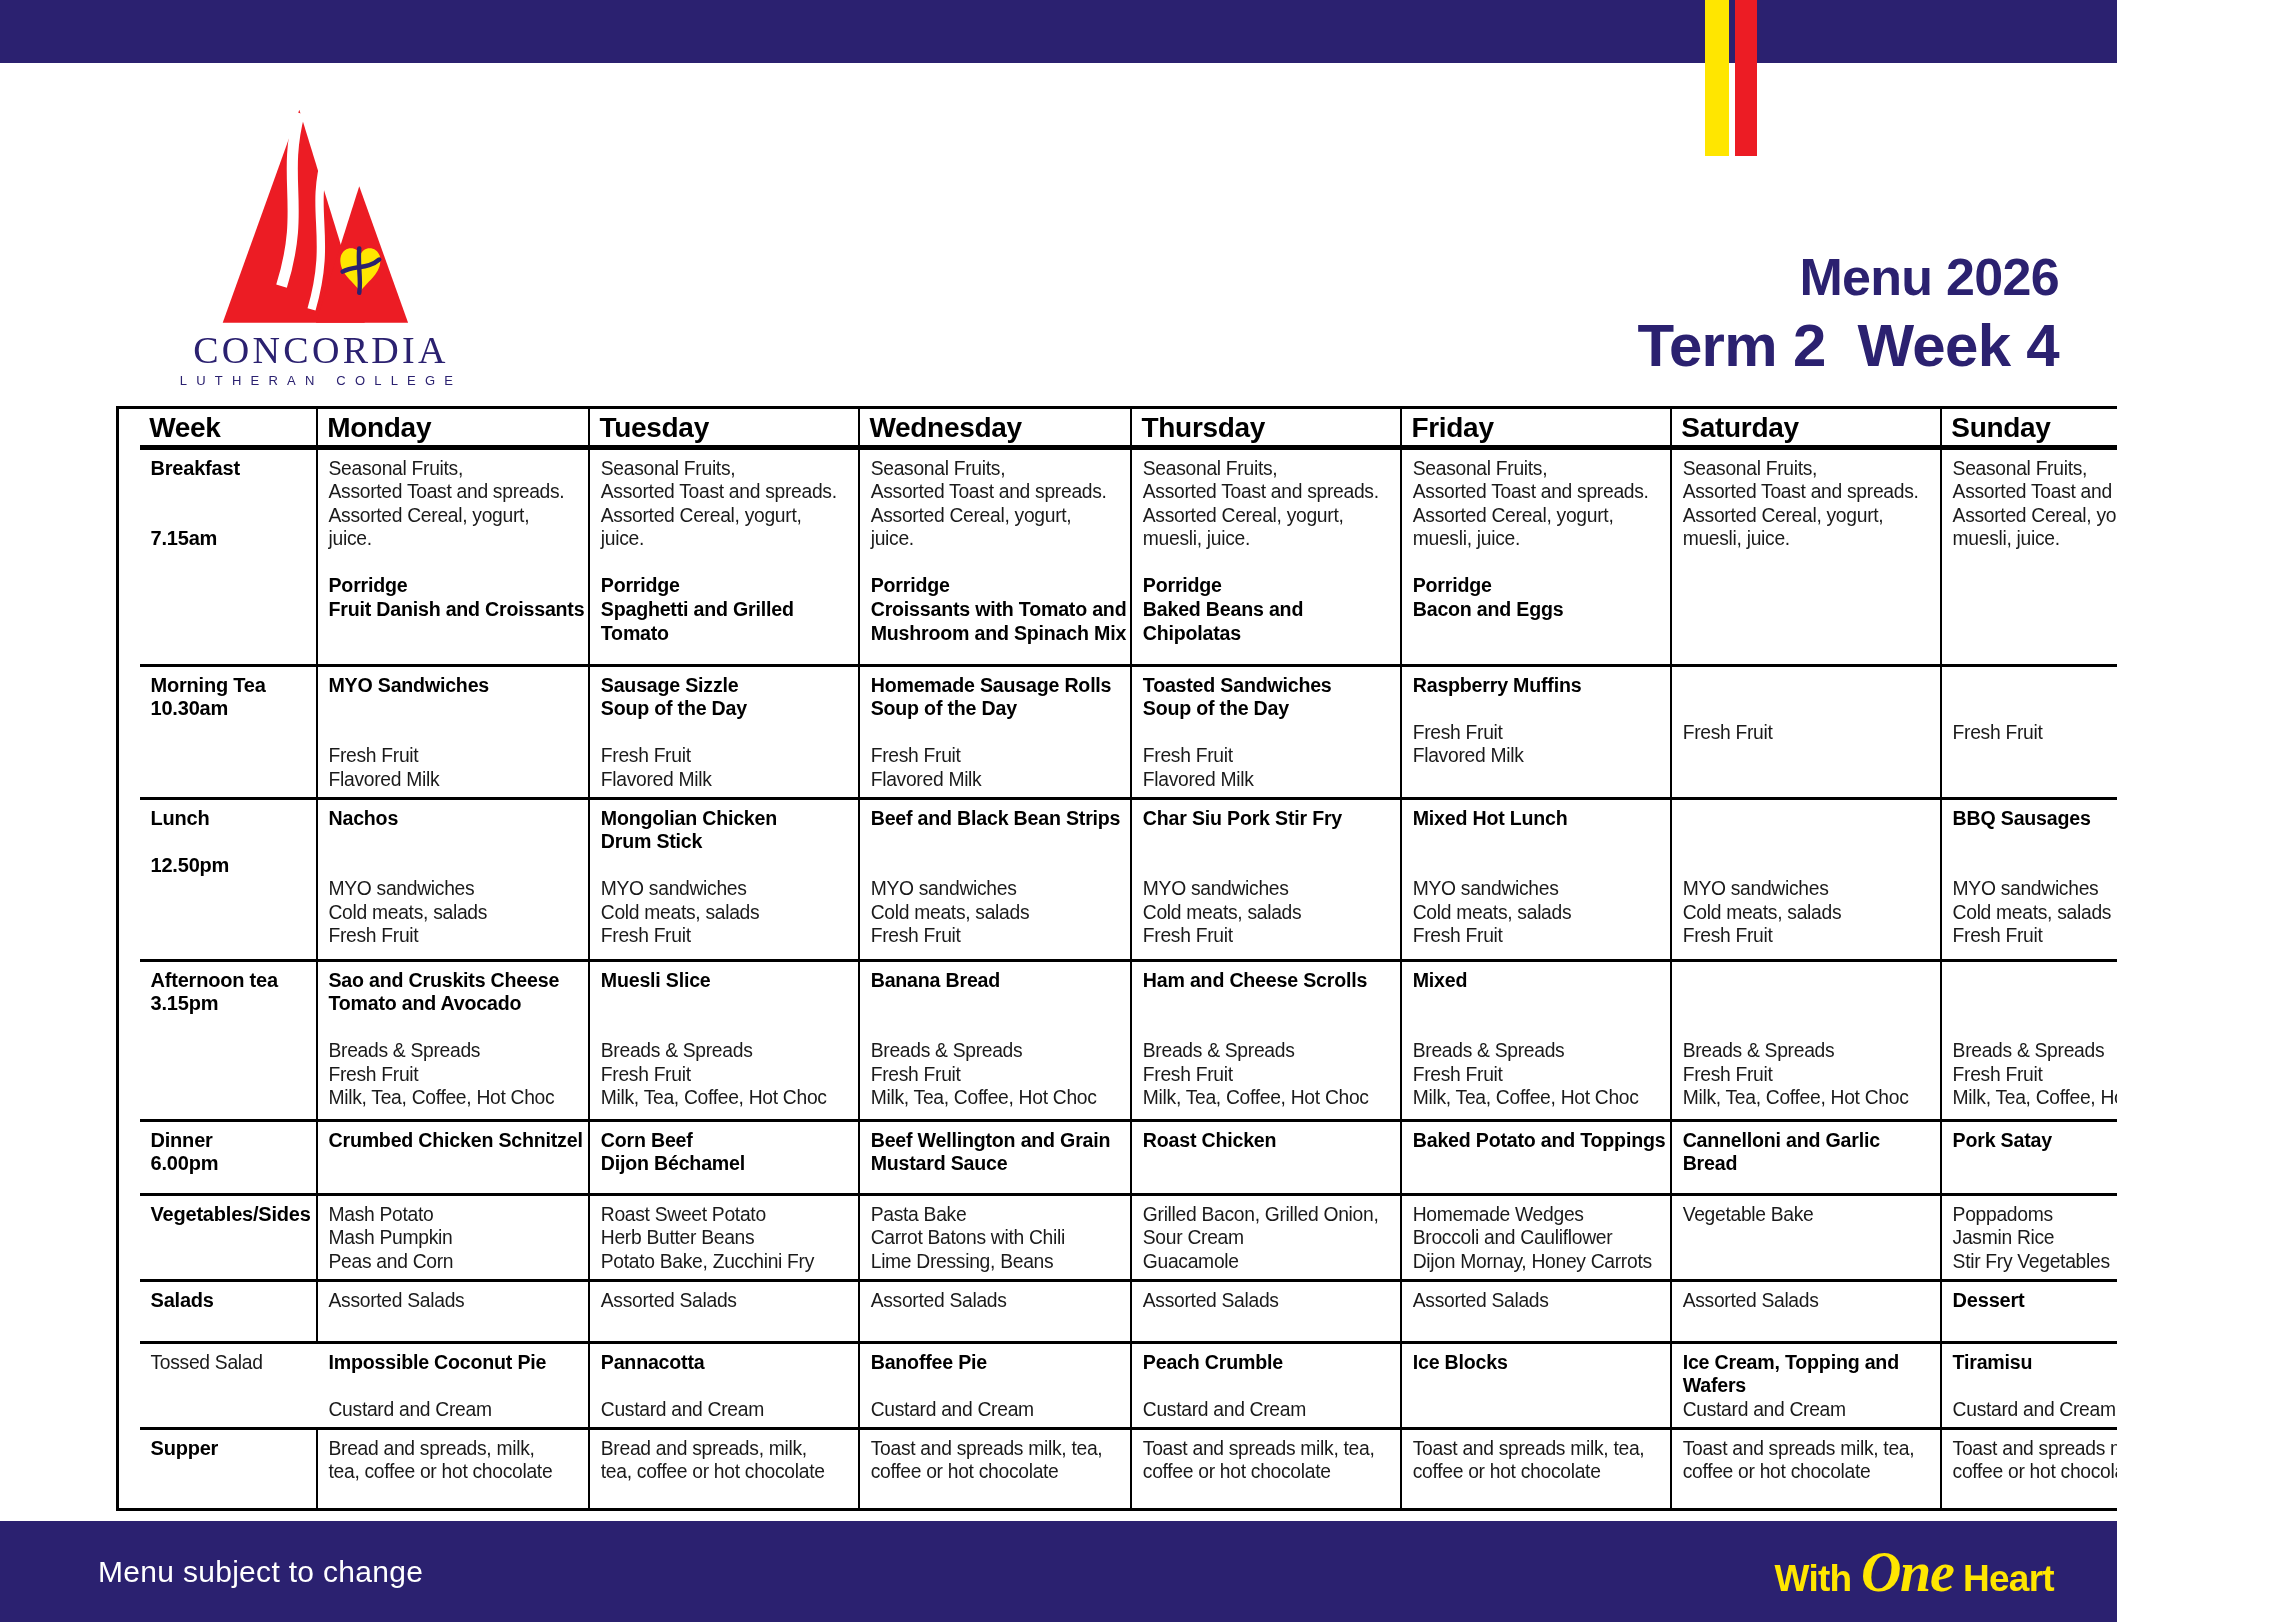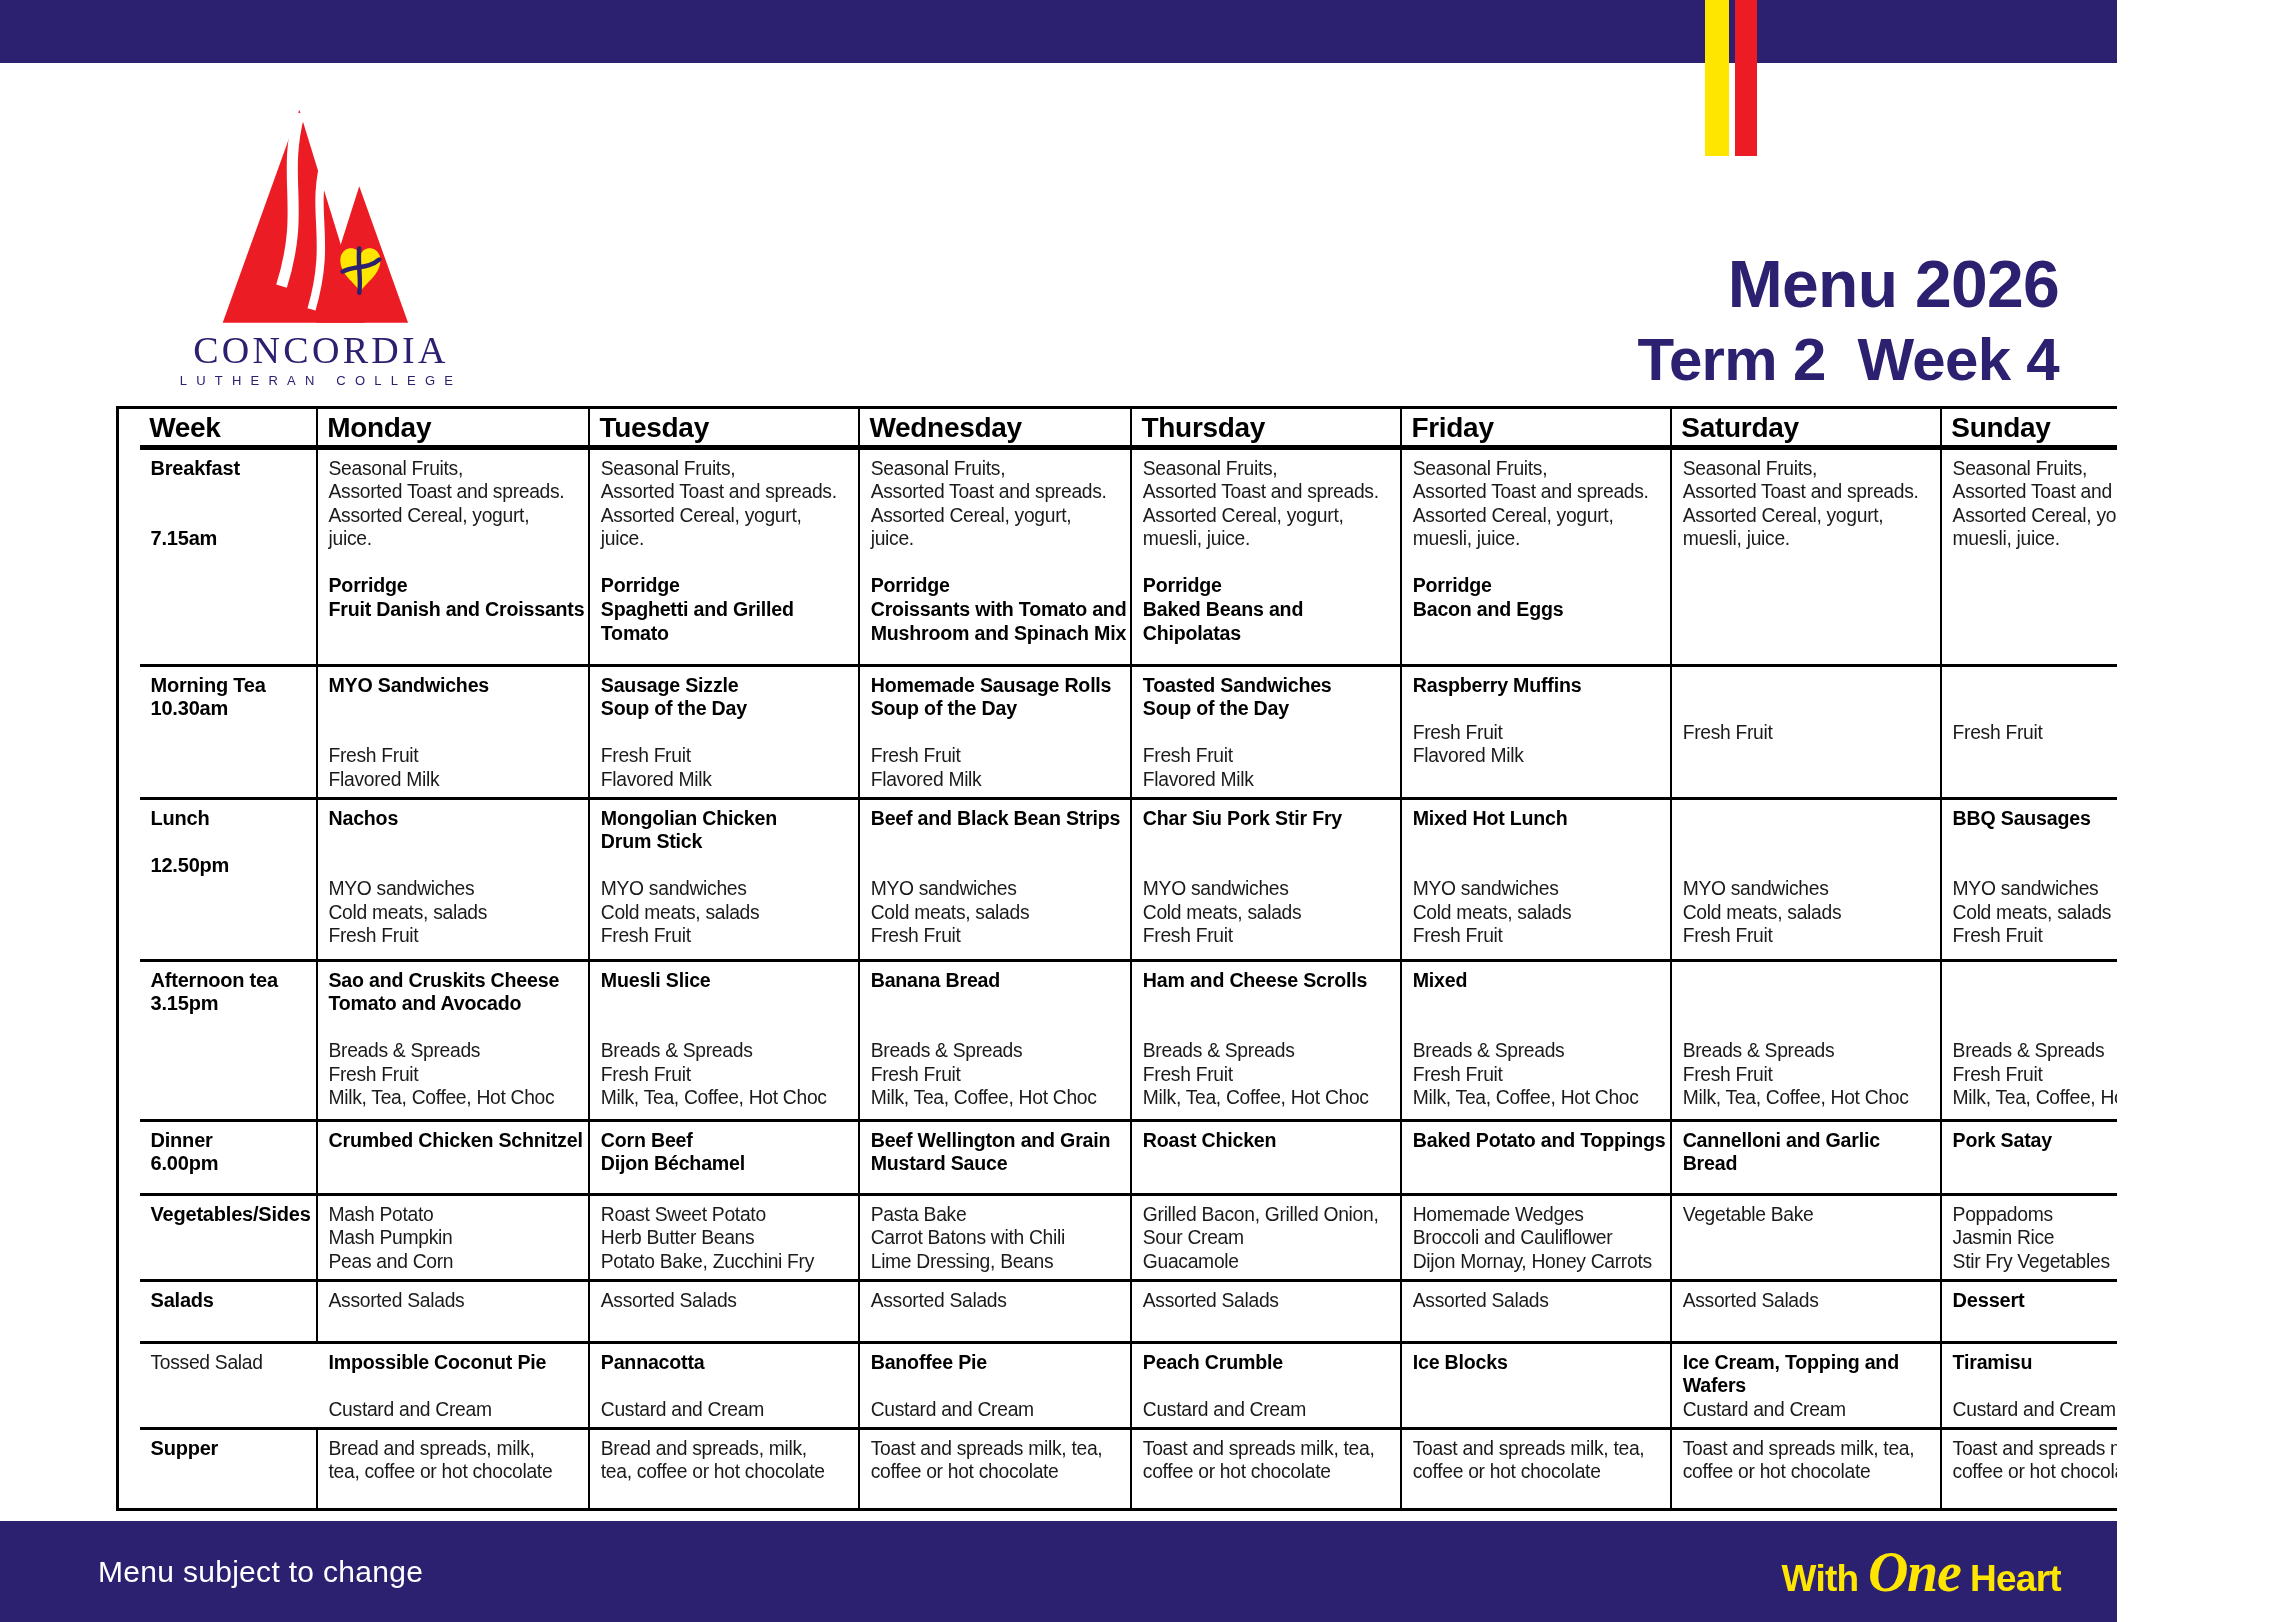--- a/index.html
+++ b/index.html
@@ -17,21 +17,21 @@
 
   
   .logo{position:absolute;left:164px;top:103px;width:314px;text-align:center;}
   .logo svg{display:block;margin:0 auto;}
   .logo-name{font-family:"Liberation Serif",serif;font-size:38px;color:var(--navy);
              letter-spacing:3.3px;margin-top:2.6px;}
   .logo-sub{font-size:13px;color:var(--navy);letter-spacing:9.2px;margin-top:1px;}
 
   
   .title{position:absolute;top:251px;right:58px;text-align:right;color:var(--navy);}
-  .t1{font-size:66px;font-weight:700;line-height:1;letter-spacing:-0.7px;}
+  .t1{font-size:52px;font-weight:700;line-height:1;letter-spacing:-0.7px;}
   .t2{font-size:60px;font-weight:700;line-height:1;margin-top:13px;letter-spacing:-0.7px;}
 
   
   .menu-table{position:absolute;left:116px;top:406px;width:2072px;
               display:grid;grid-template-columns:178px repeat(7,1fr);
               border:3.3px solid #000;background:#fff;padding-left:21px;}
   .hcell{border-right:2px solid #000;border-bottom:5.2px solid #000;
          font-weight:700;font-size:28px;padding:2.6px 0 0 9.2px;letter-spacing:-0.3px;}
   .cell{border-right:2px solid #000;border-bottom:3.3px solid #000;
         padding:6.5px 3.9px 0 10.5px;overflow:visible;}
@@ -39,21 +39,21 @@
   .lastrow{border-bottom:none;}
   .ln{min-height:23.6px;line-height:23.6px;font-size:19.3px;color:var(--ink);
       letter-spacing:-0.3px;white-space:nowrap;}
   .ln.b{font-weight:700;color:#000;font-size:19.6px;letter-spacing:-0.2px;}
   .labelcell .ln{font-weight:700;color:#000;font-size:20px;}
 
   
   .footer{position:absolute;left:0;bottom:0;width:100%;height:102px;background:var(--navy);}
   .note{position:absolute;left:98px;top:50%;transform:translateY(-50%);
         color:#fff;font-size:30px;letter-spacing:0.3px;}
-  .motto{position:absolute;right:56px;top:50%;transform:translateY(-50%);
+  .motto{position:absolute;right:63px;top:50%;transform:translateY(-50%);
          color:var(--yellow);white-space:nowrap;}
   .motto span{vertical-align:baseline;}
   .m1,.m3{font-size:37px;font-weight:700;letter-spacing:-0.7px;}
   .m2{font-family:"Liberation Serif",serif;font-style:italic;font-size:56px;
       font-weight:700;margin:0 6.5px;letter-spacing:-1.3px;}
 </style>
 </head>
 <body>
 
 <div class="page">

